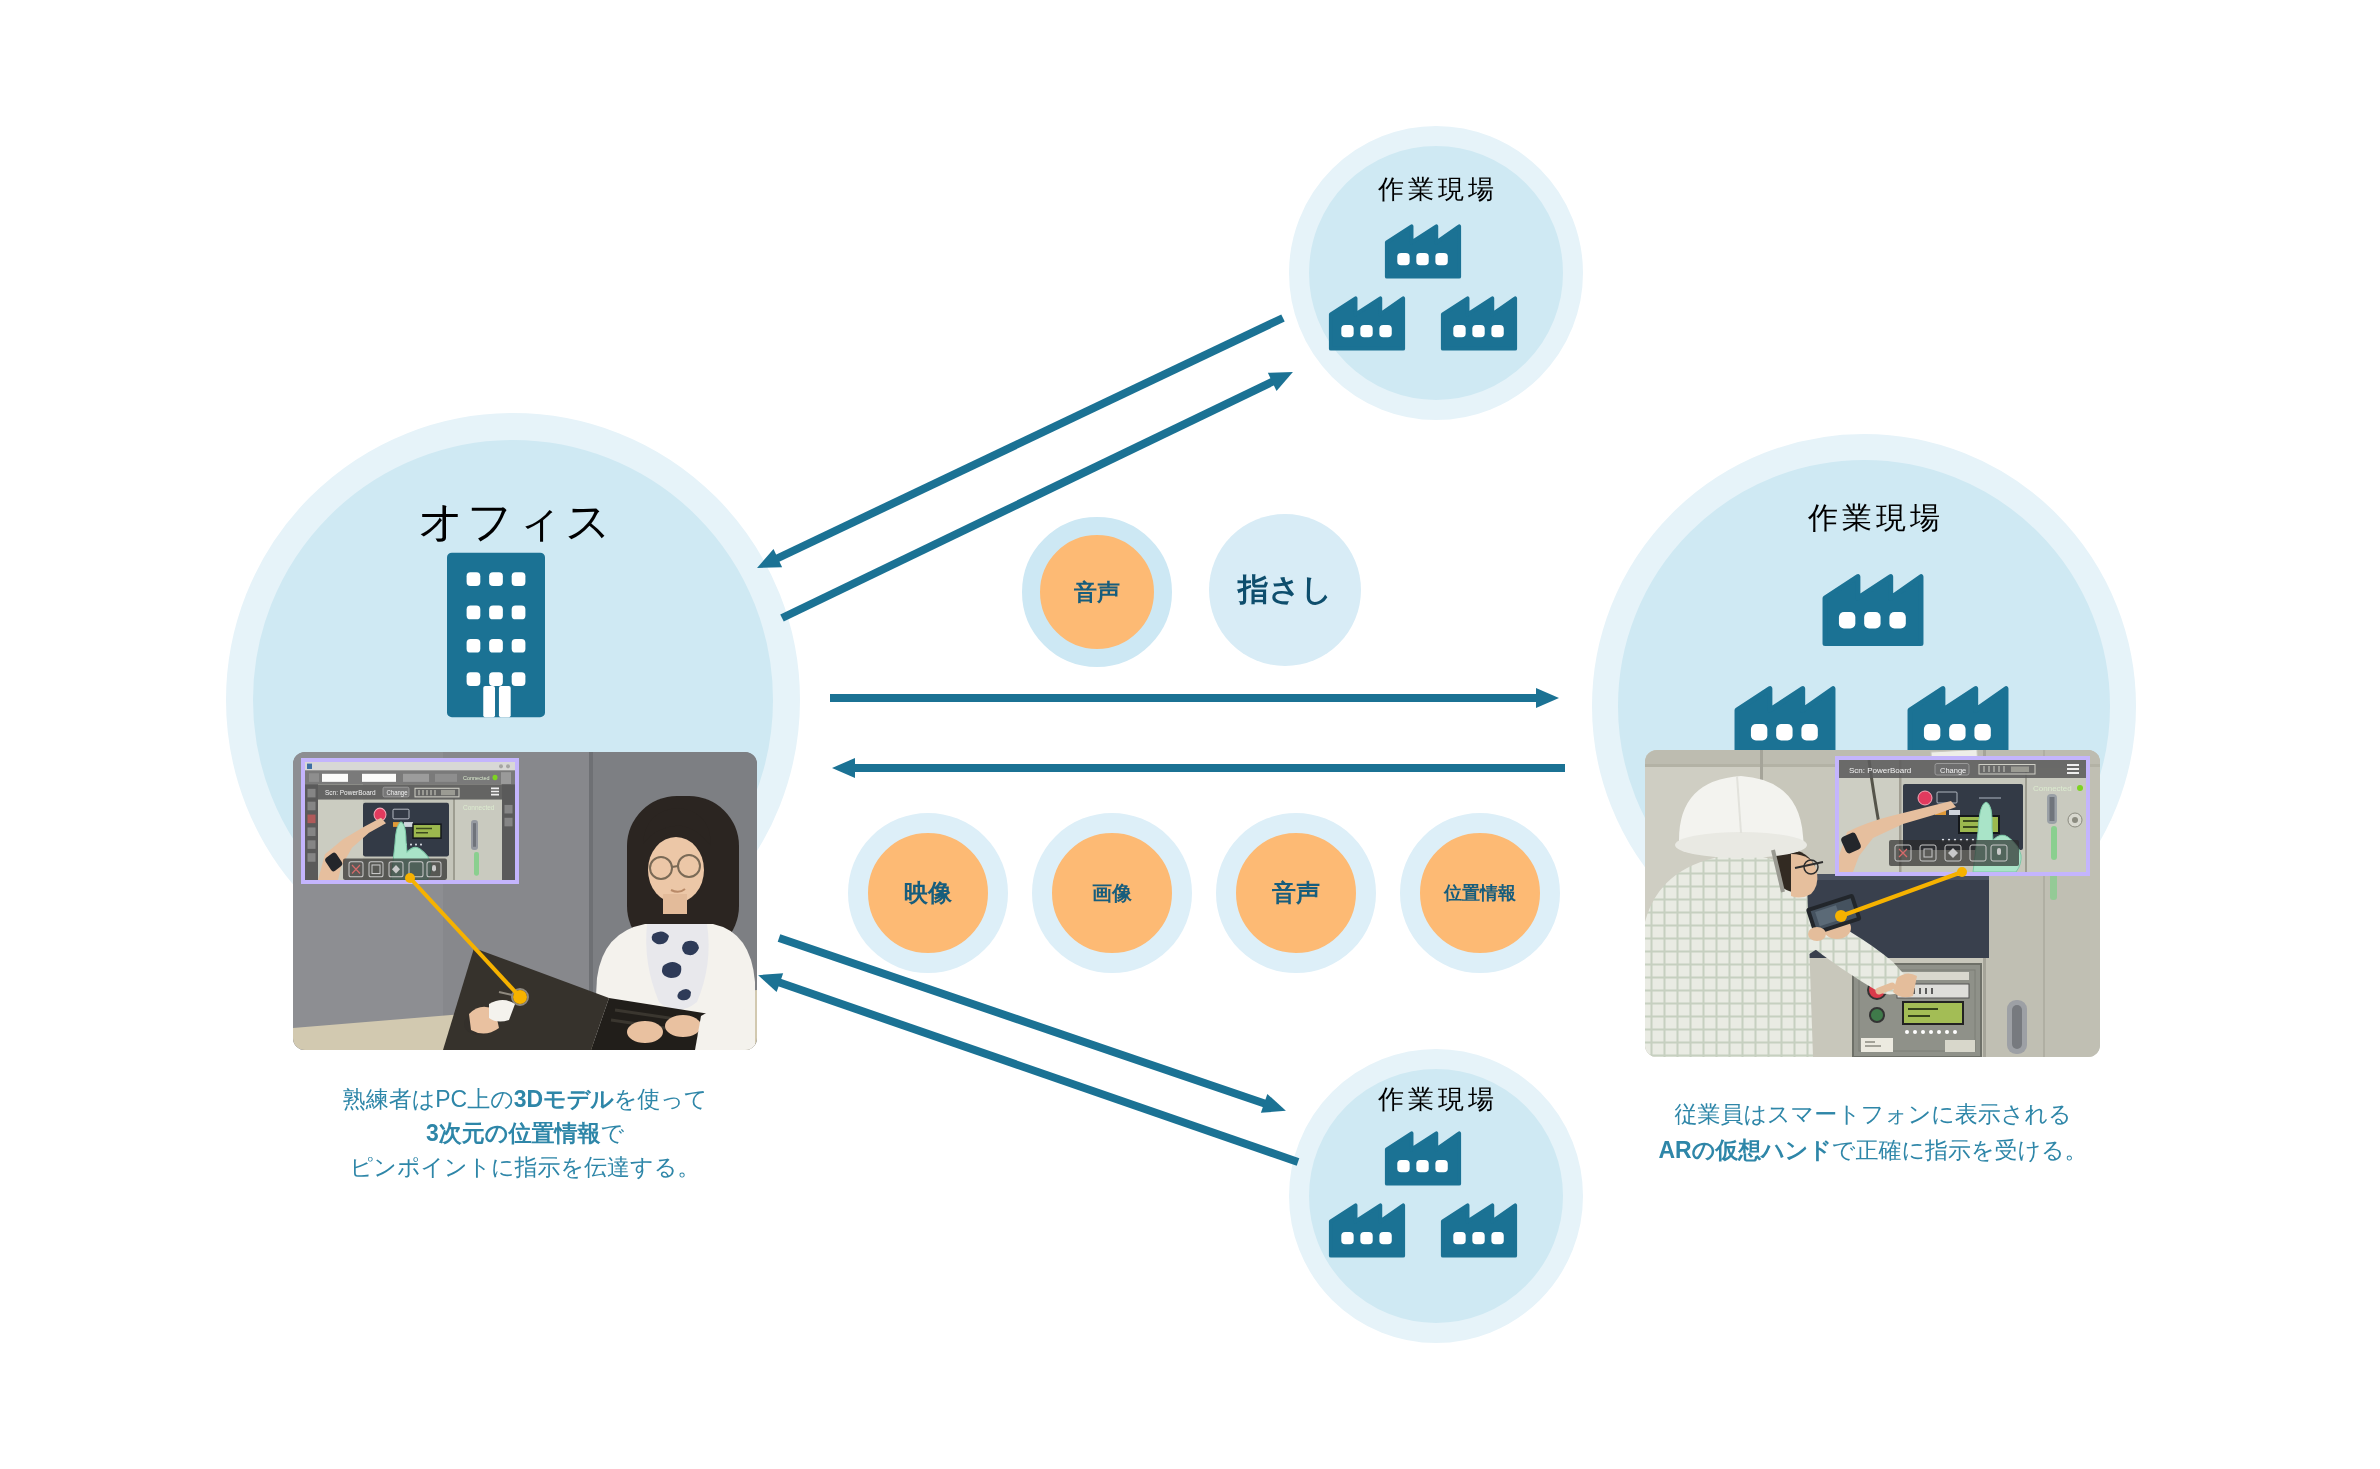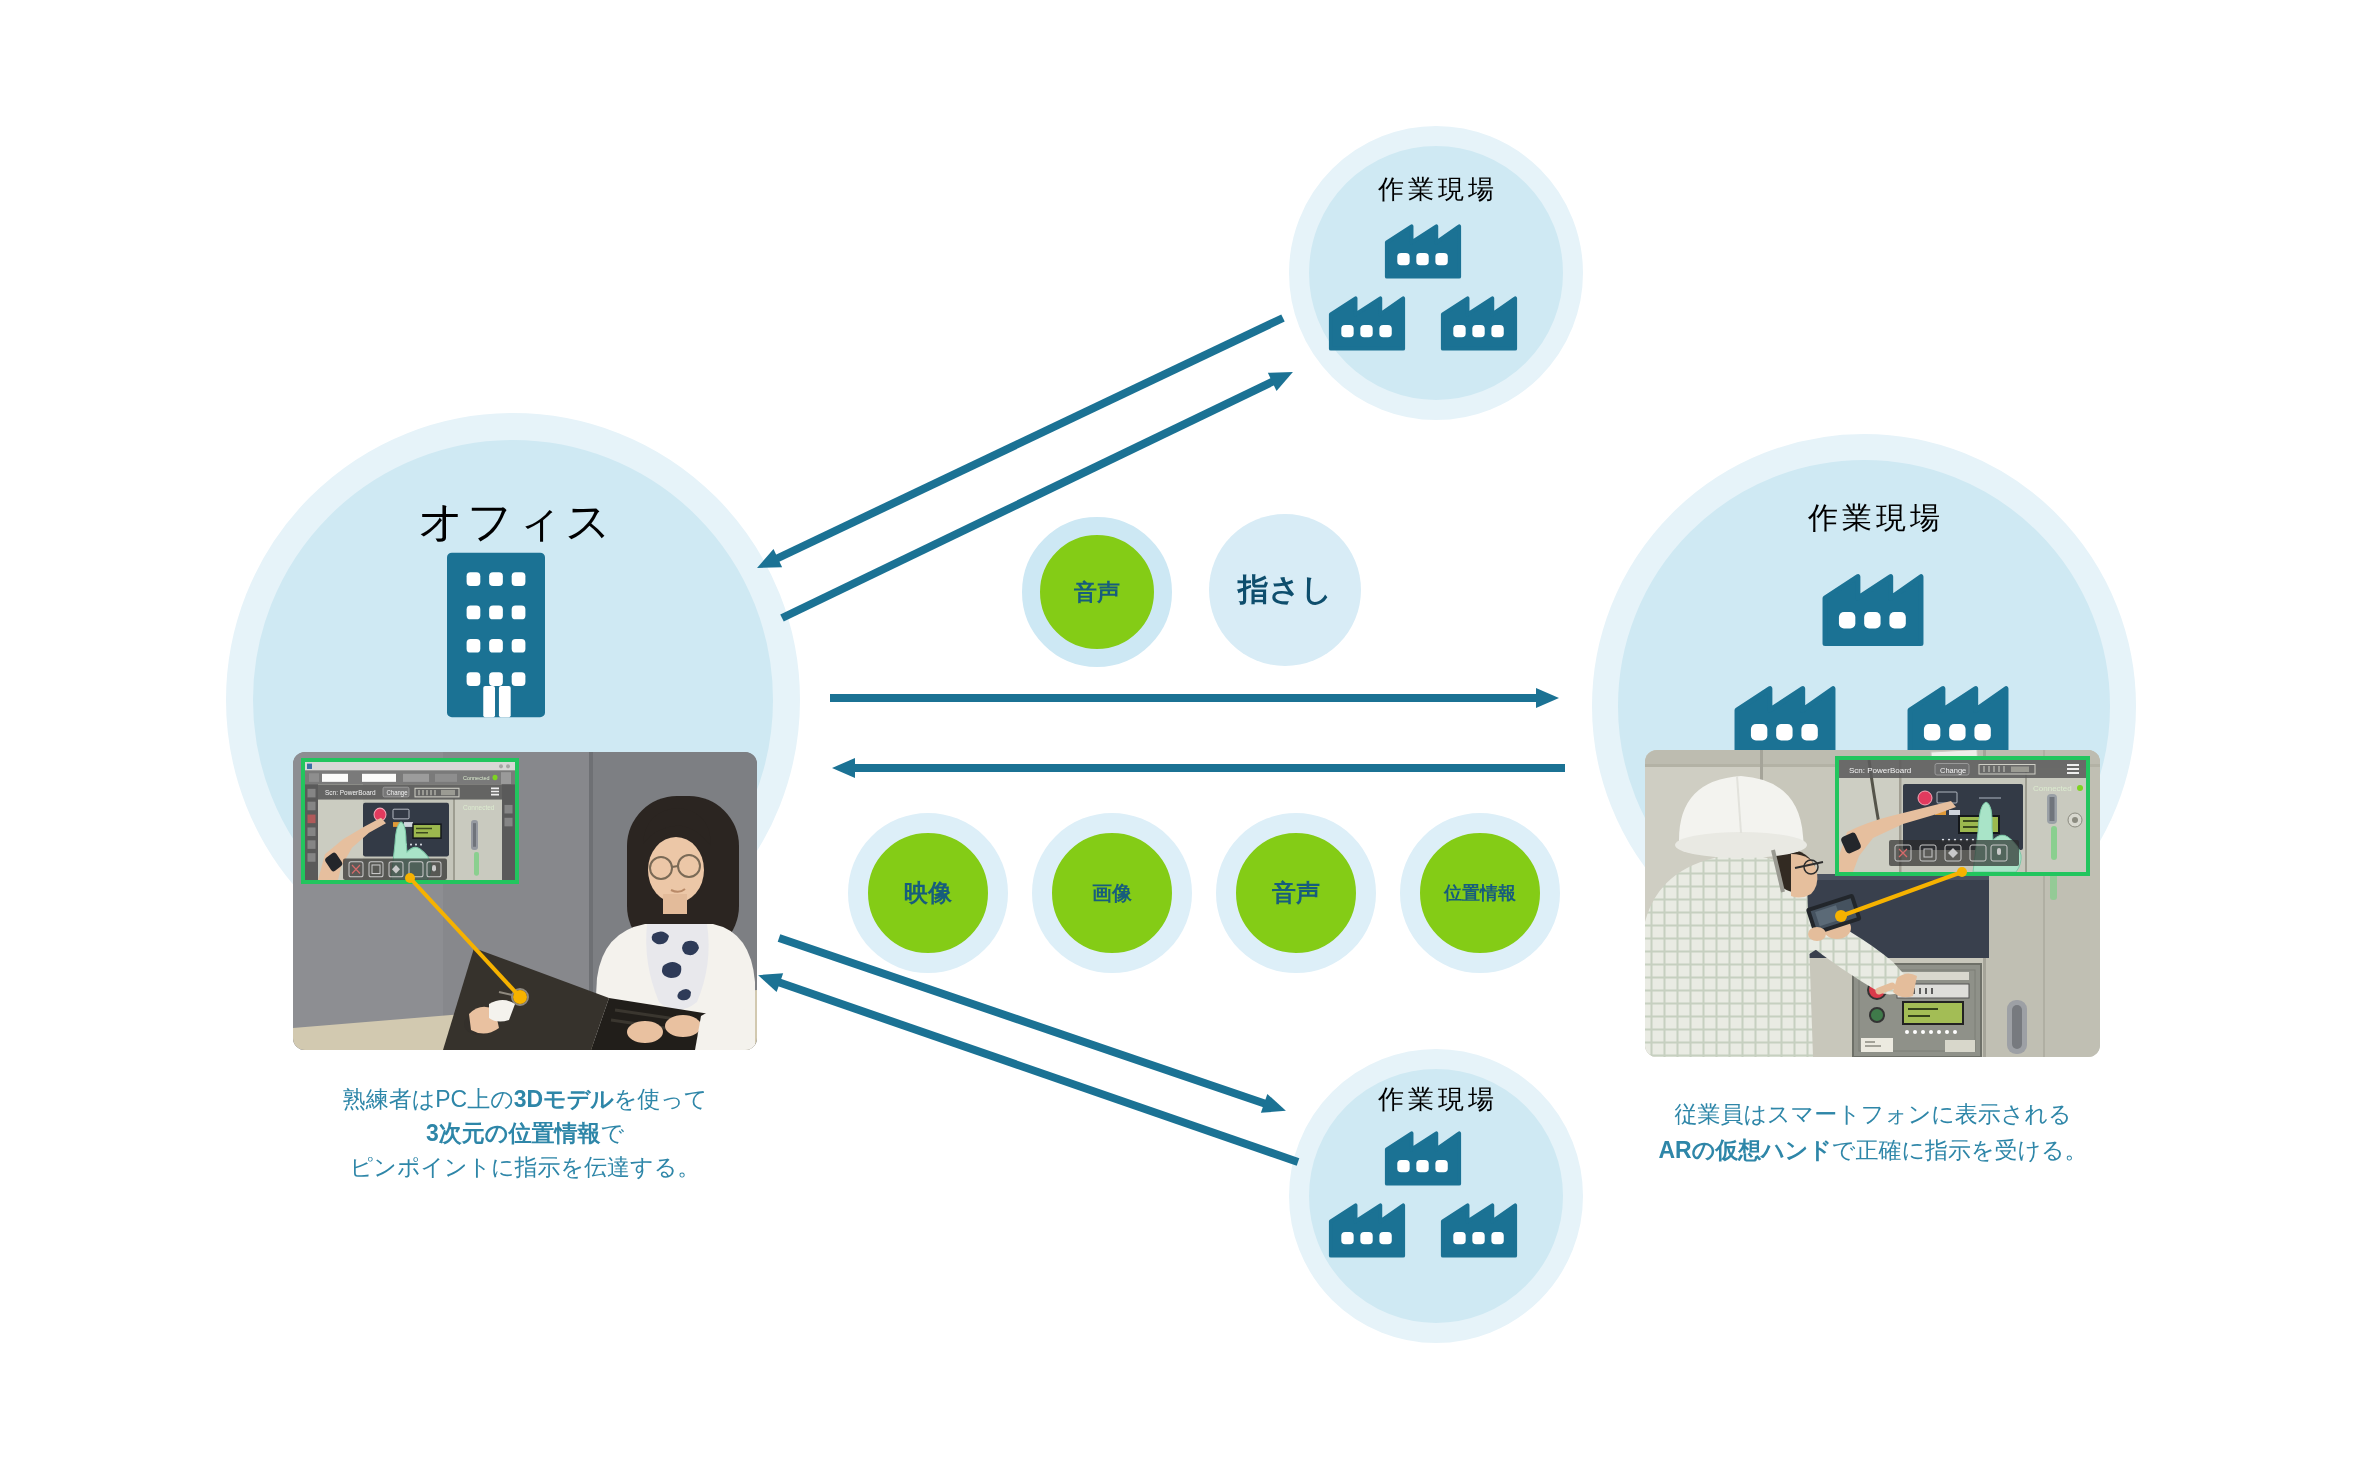--- a/index.html
+++ b/index.html
@@ -4,30 +4,30 @@
 <style>
   html,body{margin:0;padding:0;background:#ffffff;}
   .canvas{position:relative;width:2380px;height:1469px;background:#fff;overflow:hidden;
           font-family:"Liberation Sans","DejaVu Sans",sans-serif;}
   
   .big-circle{position:absolute;border-radius:50%;background:#cfe9f3;border-style:solid;border-color:#e6f3f9;z-index:1;}
   .node-label{position:absolute;z-index:2;font-weight:normal;color:#000000;transform:translateX(-50%);white-space:nowrap;}
   .icon-wrap{position:absolute;z-index:2;}
   
   .chan{position:absolute;z-index:4;border-radius:50%;display:flex;align-items:center;justify-content:center;
-        font-weight:bold;color:#175d7c;background:#84cc16;text-align:center;}
+        font-weight:bold;color:#175d7c;background:#fdba74;text-align:center;}
   .chan.ring-a{border:18px solid #cde8f4;}
   .chan.ring-b{border:20px solid #ddeff8;}
   .chan.filled{background:#d8ecf6;color:#0e4e6d;}
   
   .arrows{position:absolute;left:0;top:0;z-index:3;pointer-events:none;}
   
   .photo{position:absolute;z-index:5;border-radius:12px;overflow:hidden;}
   .photo > svg.scene{position:absolute;left:0;top:0;}
-  .inset{position:absolute;border:4px solid #22c55e;background:#6f6f6f;z-index:6;}
+  .inset{position:absolute;border:4px solid #c4b5fd;background:#6f6f6f;z-index:6;}
   .conn{position:absolute;left:0;top:0;z-index:7;pointer-events:none;}
   
   .caption{position:absolute;z-index:2;text-align:center;color:#2e86a8;font-size:23px;font-weight:500;}
   .caption .seg-b{font-weight:800;}
   svg text{font-family:"Liberation Sans","DejaVu Sans",sans-serif;}
 </style>
 </head>
 <body>
 
 <div class="canvas">

